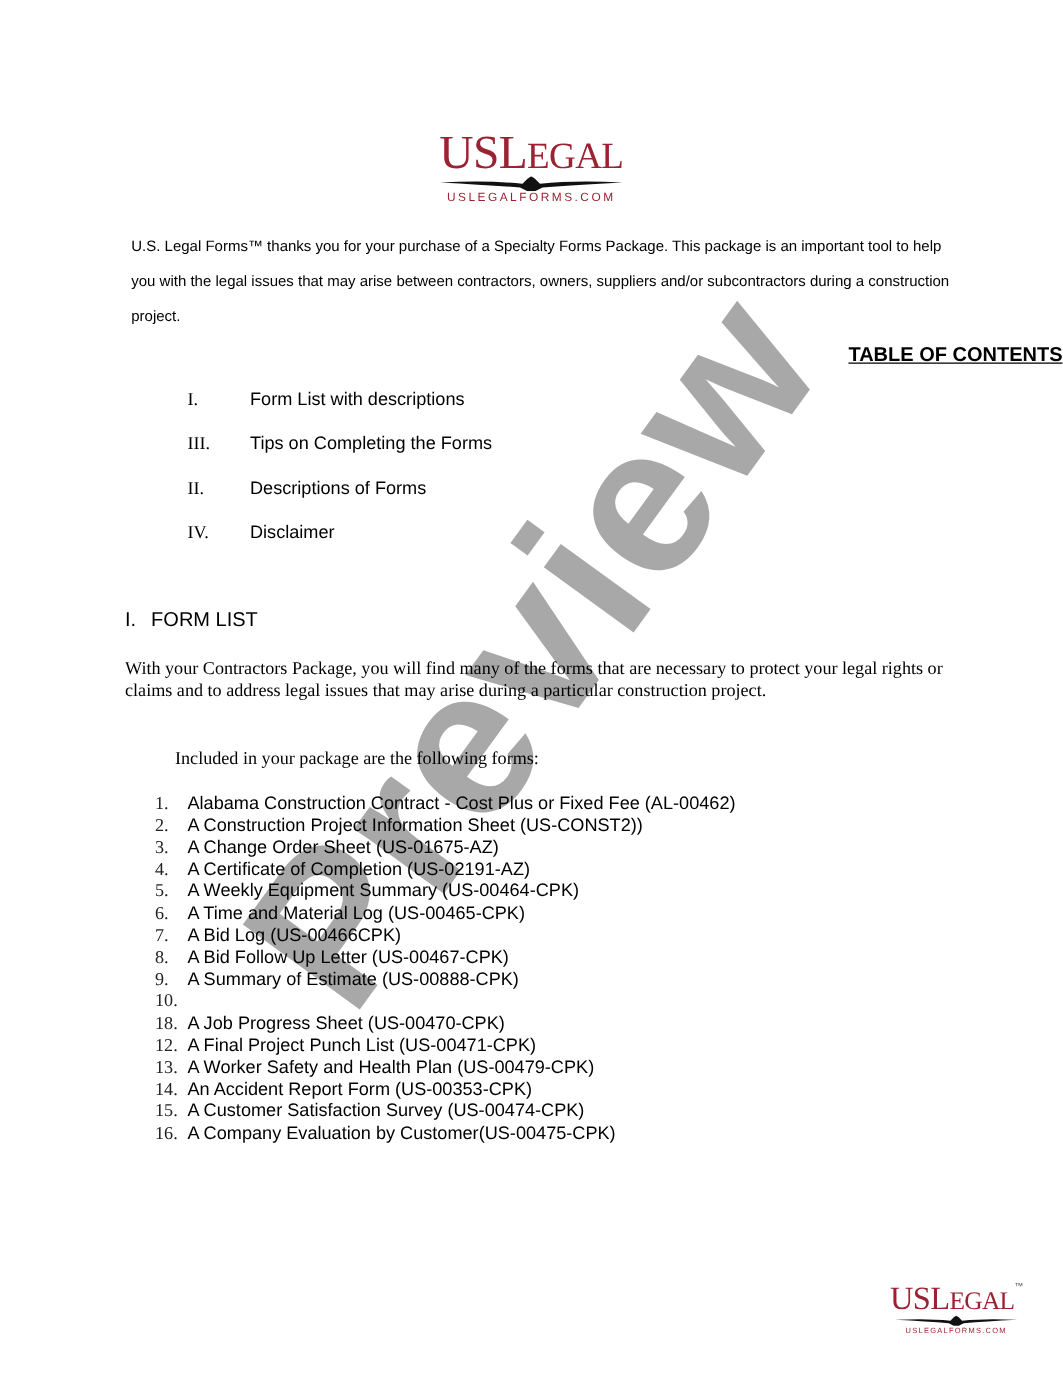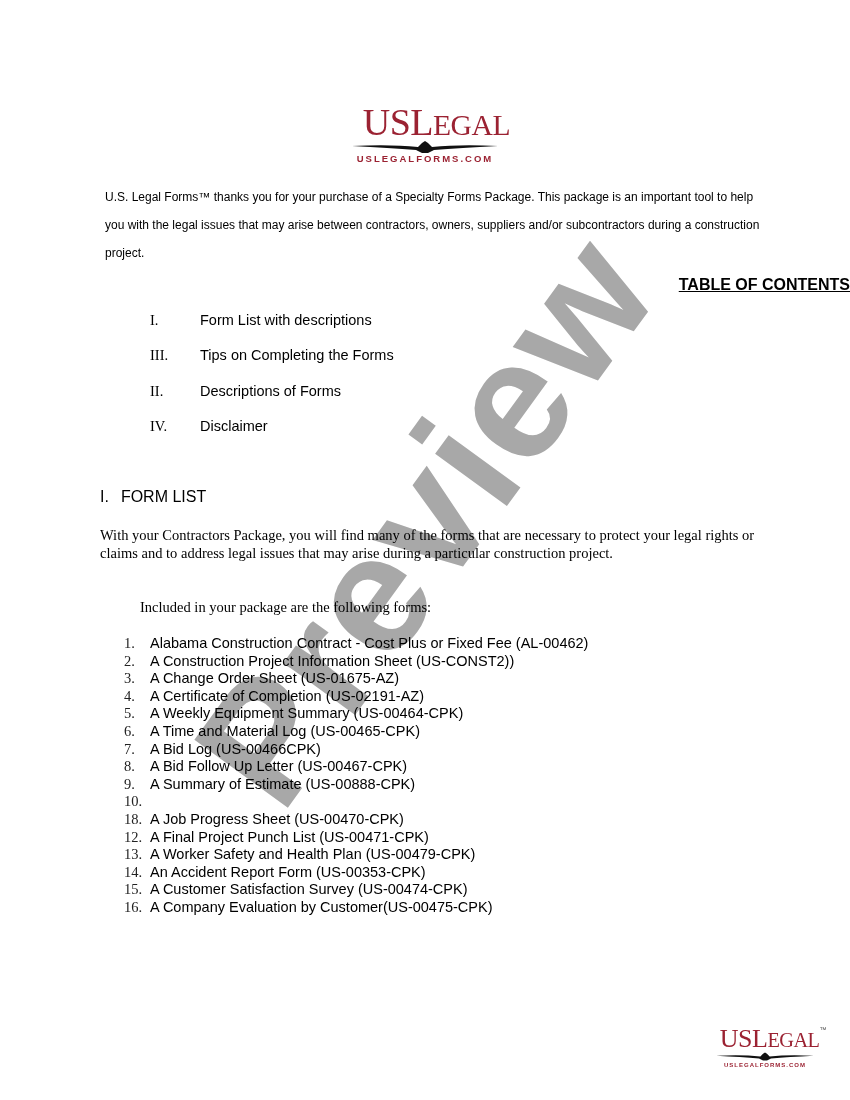--- a/index.html
+++ b/index.html
@@ -35,36 +35,35 @@
     
     .logo {
       position: absolute;
       text-align: center;
     }
     .logo .wordmark {
       font-family: "Liberation Serif", serif;
       color: #9b2232;
       line-height: 1;
       letter-spacing: -0.5px;
-      text-align: right;
     }
     .logo .wordmark .big { font-size: 1em; }
     .logo .wordmark .small { font-size: 0.78em; }
     .logo .tm {
       font-family: "Liberation Sans", sans-serif;
       color: #555;
       vertical-align: top;
     }
     .logo .eagle {
       display: block;
       margin: 0 auto;
     }
     .logo .site {
       font-family: "Liberation Sans", sans-serif;
-      font-weight: bold;
+      font-weight: normal;
       color: #9b2232;
       letter-spacing: 2px;
       line-height: 1;
     }
     .logo-top {
       left: 340px;
       top: 103px;
       width: 170px;
     }
     .logo-top .wordmark { font-size: 38px; }

